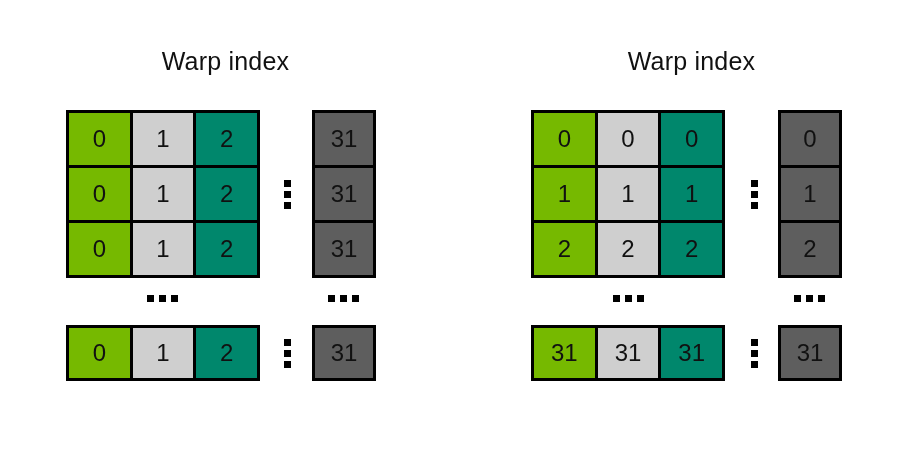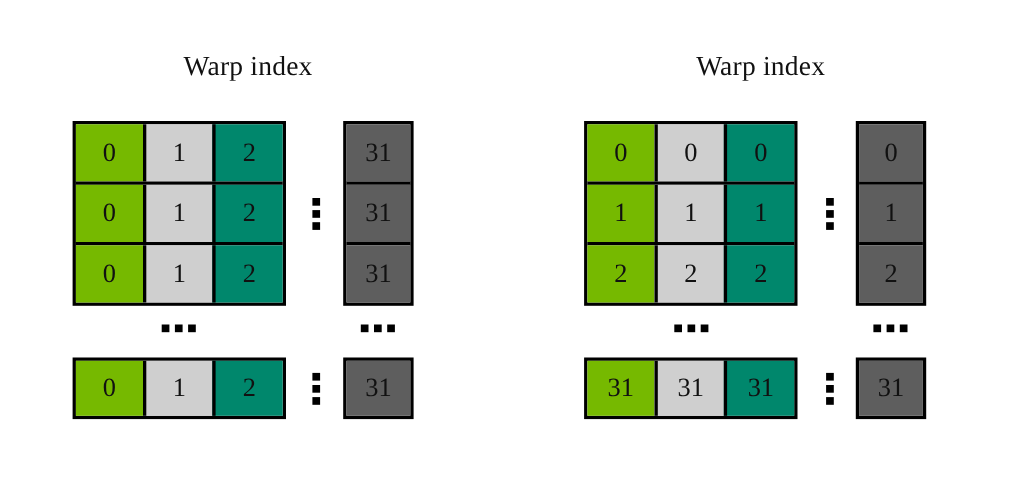--- a/index.html
+++ b/index.html
@@ -15,21 +15,20 @@
     overflow: hidden;
     font-family: "Liberation Sans", sans-serif;
     color: #111111;
   }
 
   .panel {
     position: absolute;
     top: 0;
     width: 461px;
     height: 352px;
-    font-family: Liberation Serif, serif;
   }
   .panel.left  { left: 0px; }
   .panel.right { left: 461px; }
 
   .panel-title {
     position: absolute;
     top: 46px;
     left: 0;
     width: 100%;
     text-align: center;

